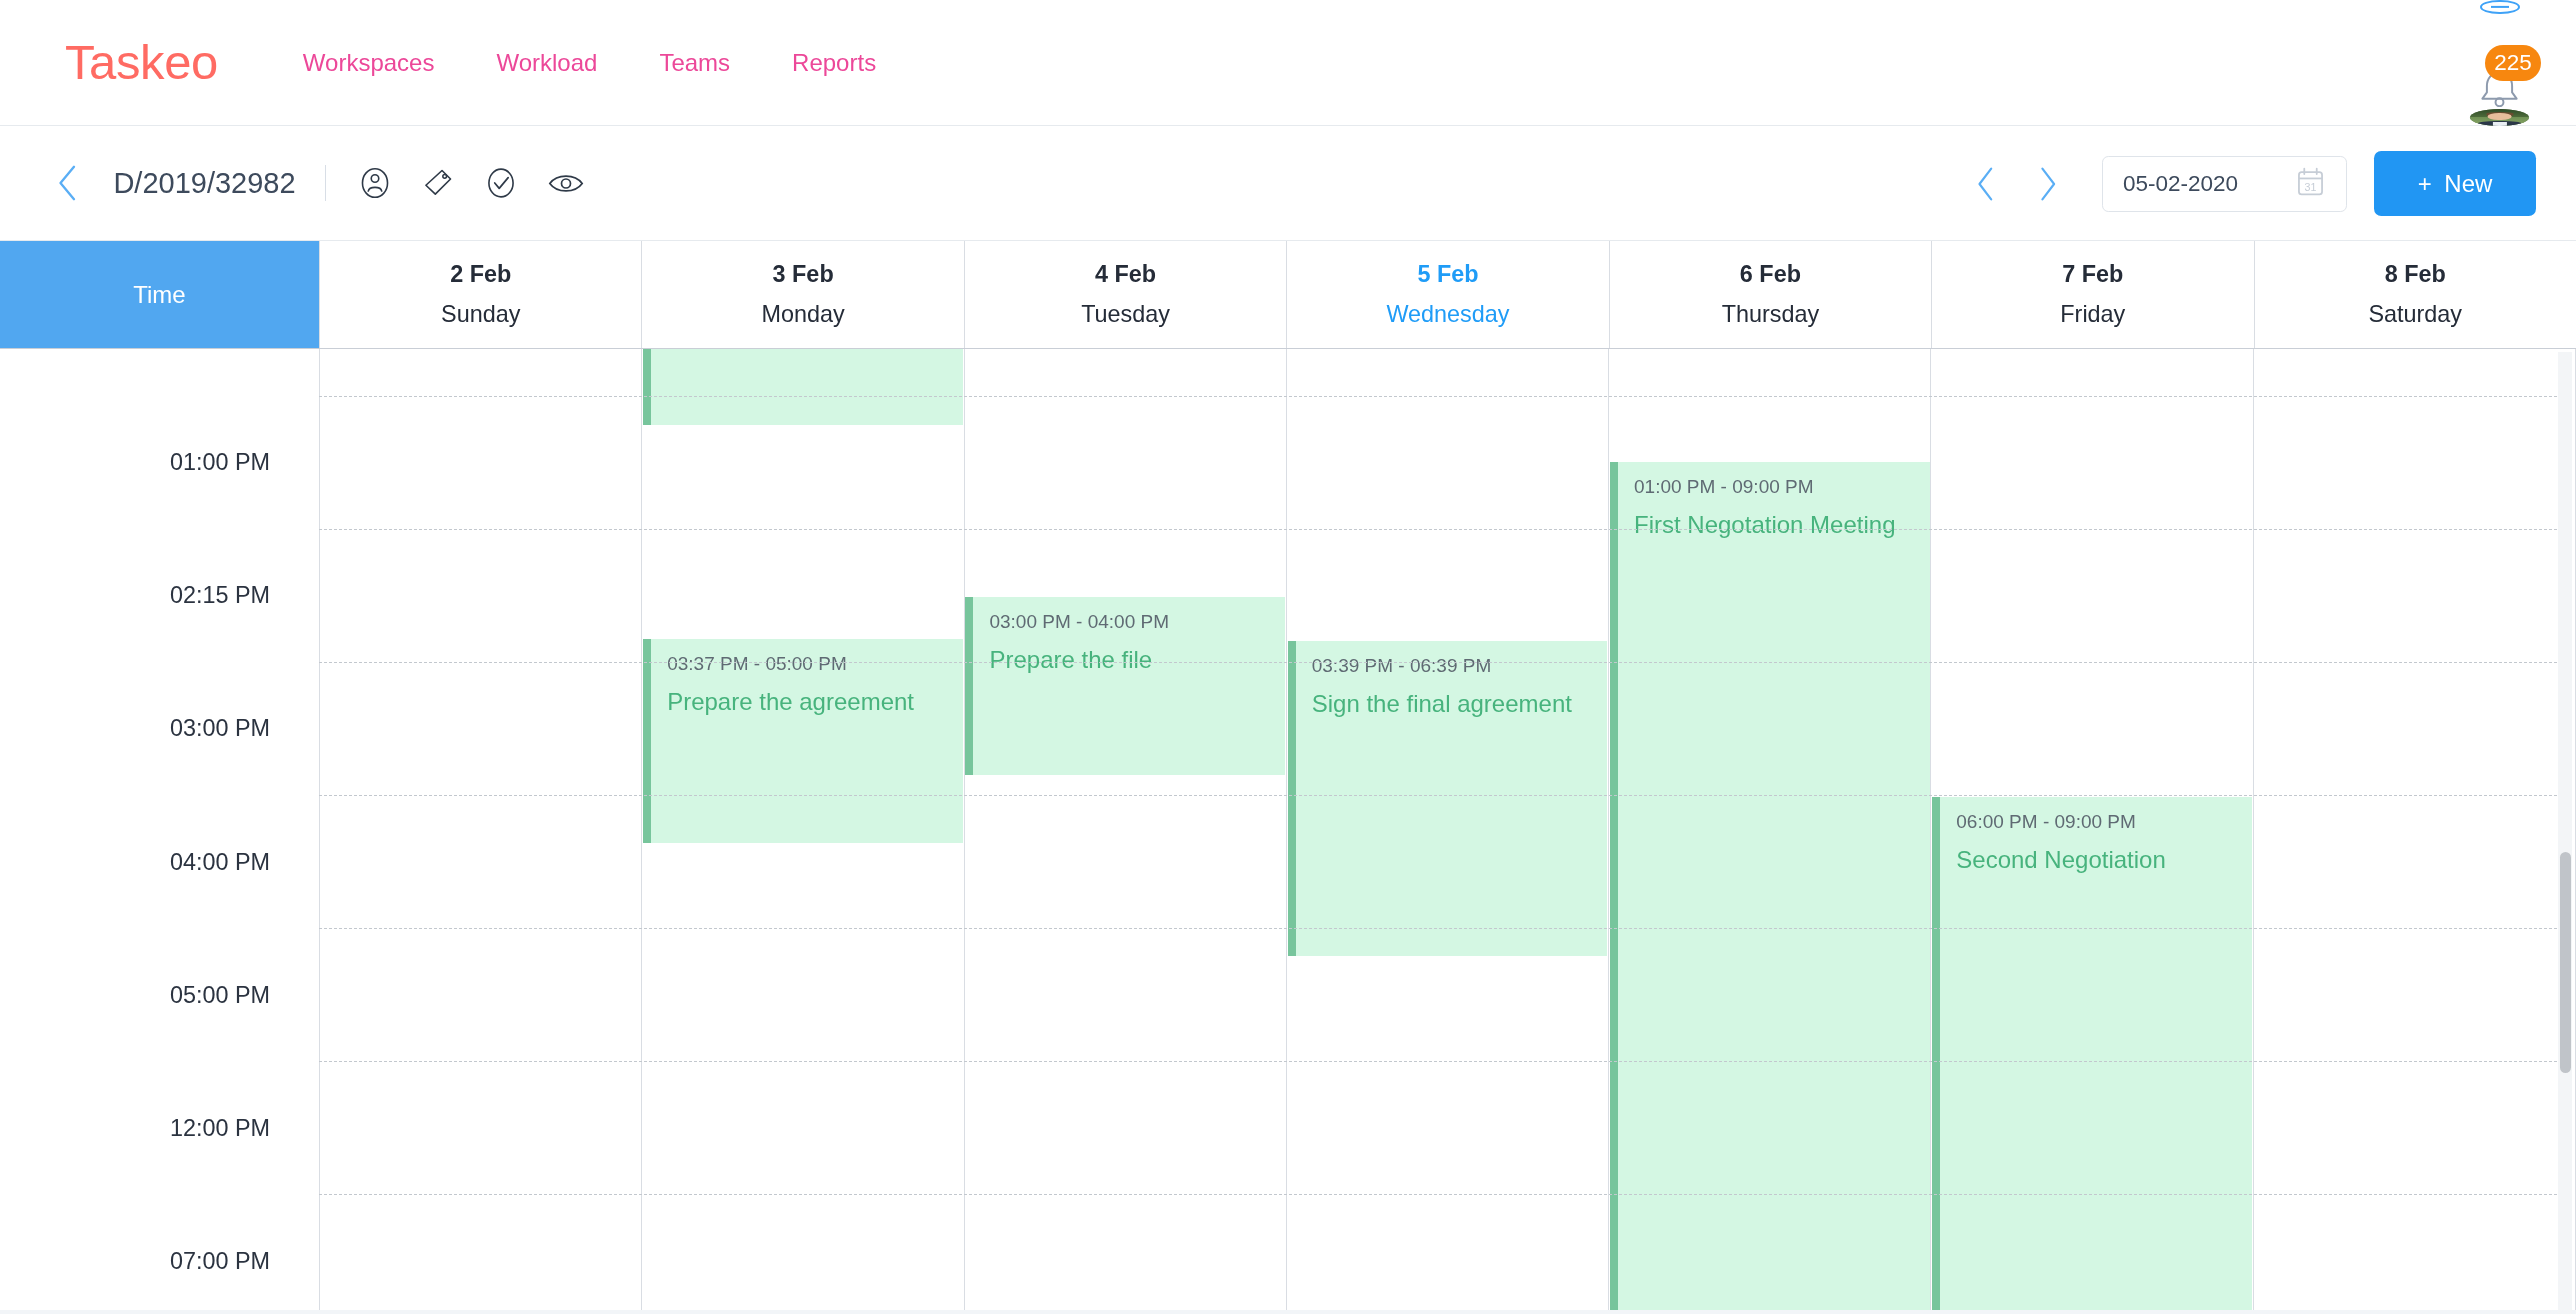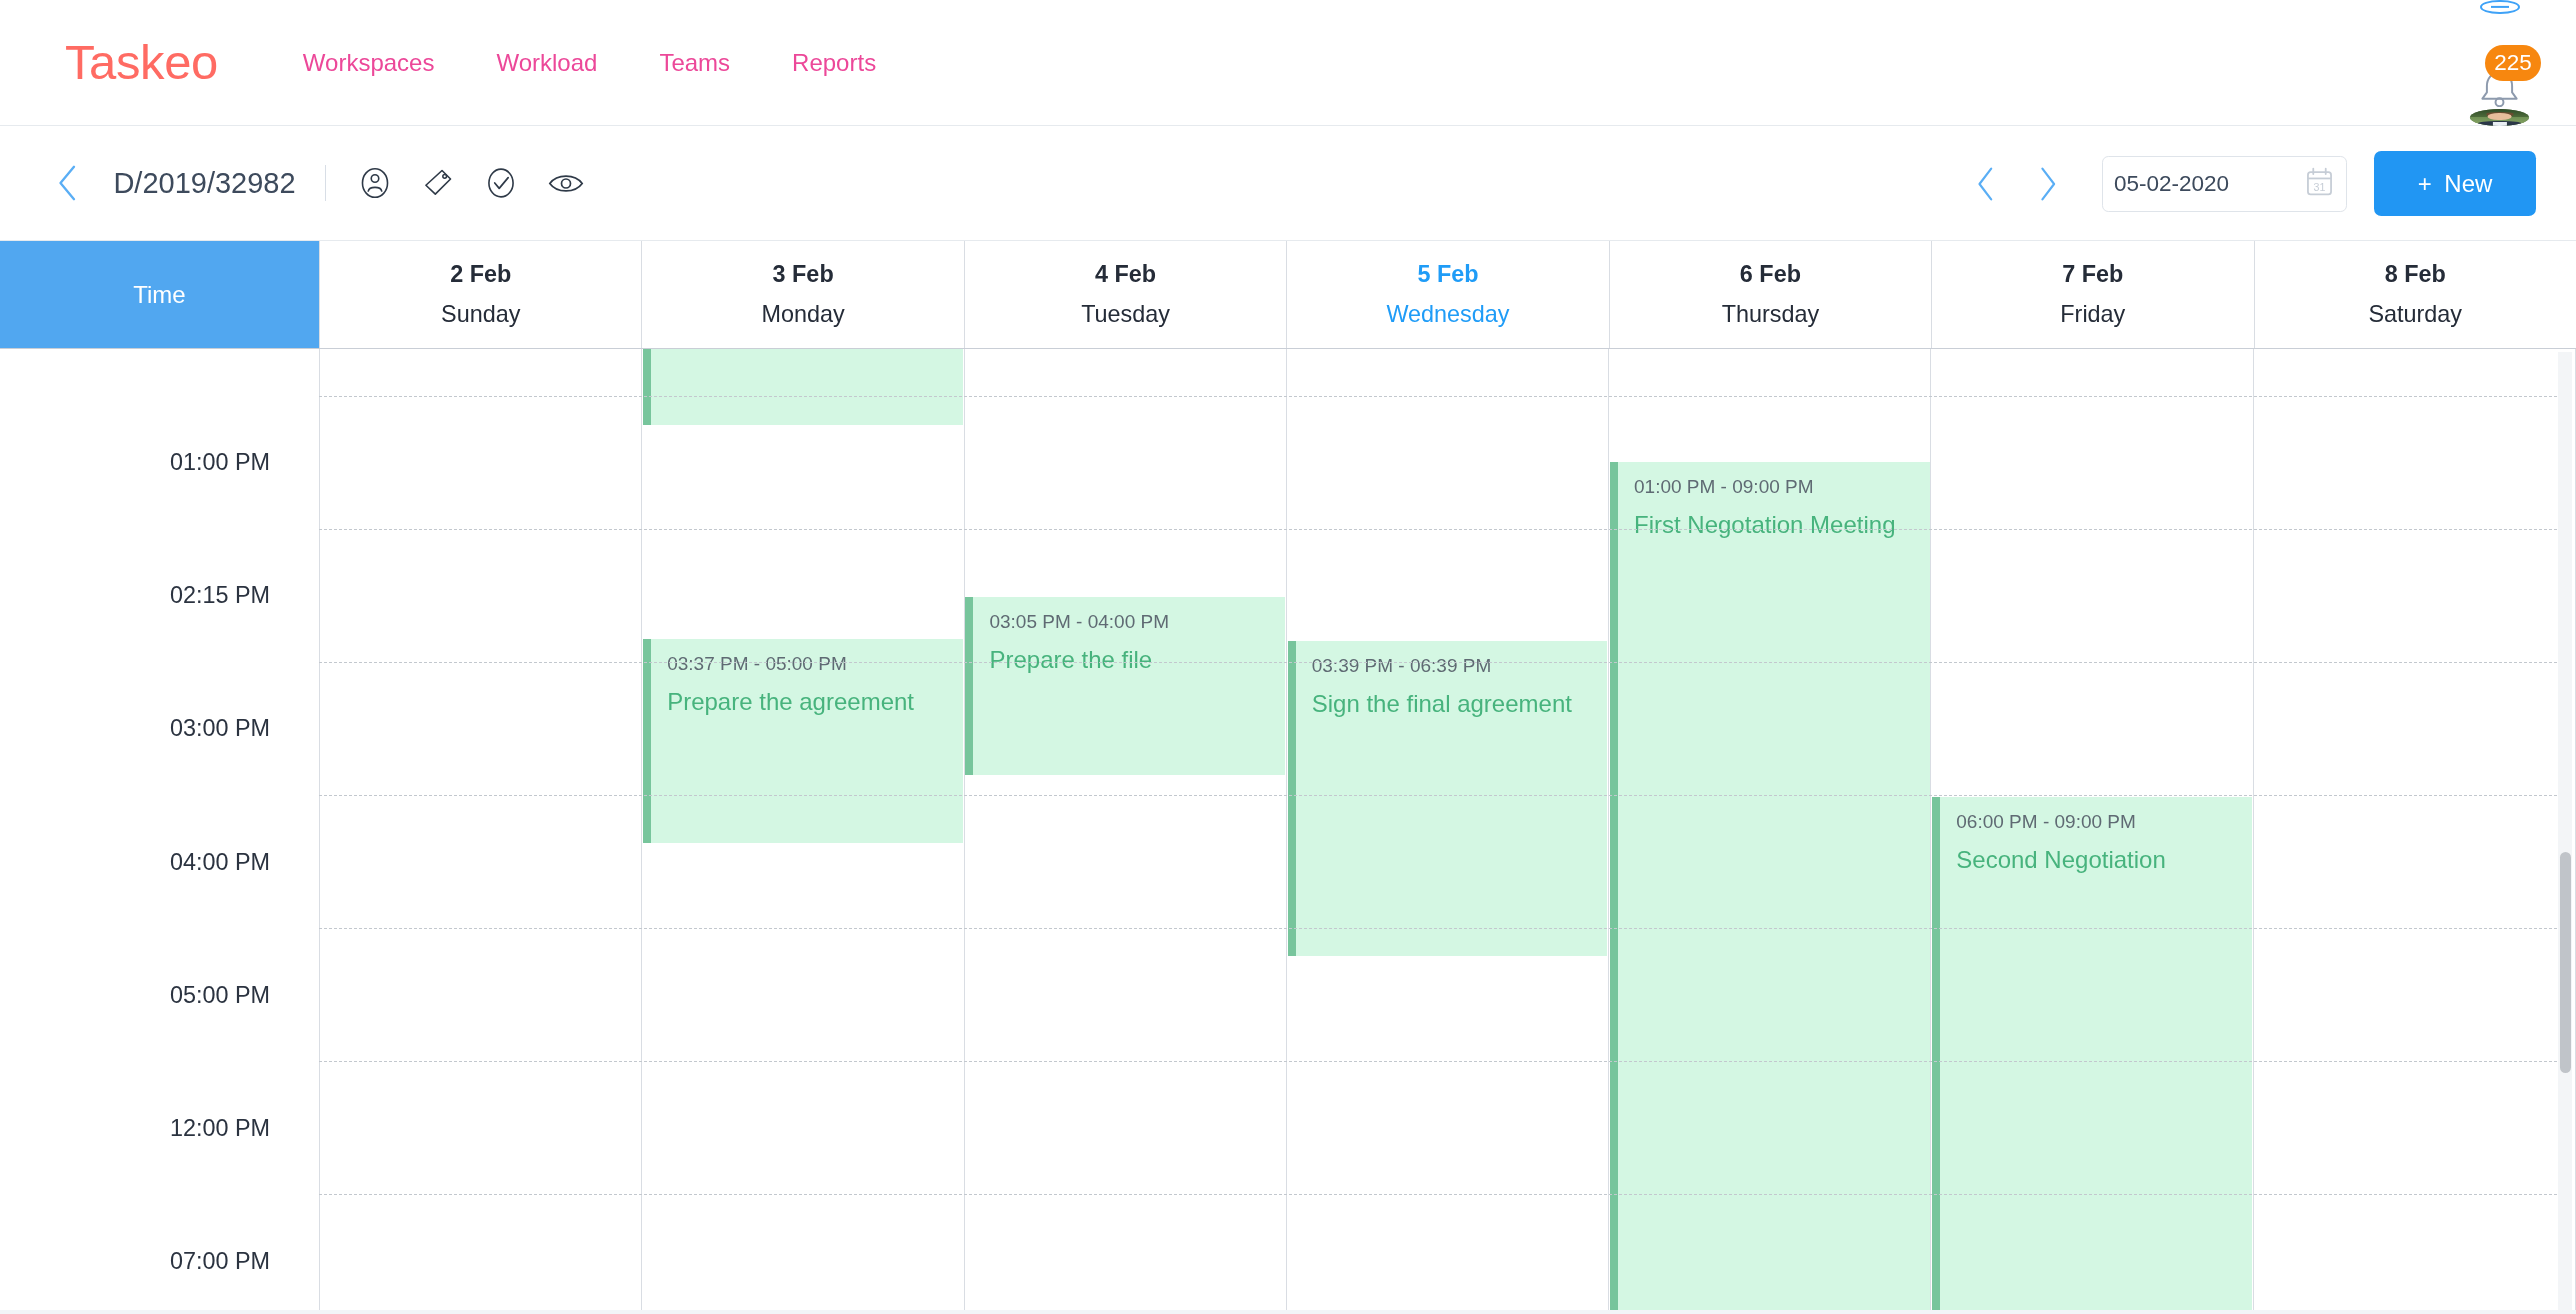--- a/index.html
+++ b/index.html
@@ -133,21 +133,21 @@
     right: 40px; top: 0; height: 115px;
     display: flex; align-items: center; gap: 0;
   }
   .nav-arrow { padding: 0 20px; cursor: pointer; display:flex; }
   #date-box {
     margin-left: 23.4px;
     width: 245px; height: 56px;
     border: 1.3px solid #dfe4ea;
     border-radius: 6.3px;
     display: flex; align-items: center;
-    padding: 0 11px;
+    padding: 0 20px;
     cursor: pointer;
     background: #fff;
   }
   #date-text { font-size: 22.5px; color: #3d4a5c; flex: 1; }
   #new-btn {
     margin-left: 27px;
     width: 162px; height: 65px;
     background: #2196f3;
     border-radius: 7.2px;
     color: #fff;
@@ -424,21 +424,21 @@
           <div class="daycol"></div>
           <div class="daycol">
             <div class="event" style="top: 0px; height: 76px;"></div>
             <div class="event" style="top: 290px; height: 204px;">
               <div class="etime">03:37 PM - 05:00 PM</div>
               <div class="etitle">Prepare the agreement</div>
             </div>
           </div>
           <div class="daycol">
             <div class="event" style="top: 248px; height: 178px;">
-              <div class="etime">03:05 PM - 04:00 PM</div>
+              <div class="etime">03:00 PM - 04:00 PM</div>
               <div class="etitle">Prepare the file</div>
             </div>
           </div>
           <div class="daycol">
             <div class="event" style="top: 292px; height: 315px;">
               <div class="etime">03:39 PM - 06:39 PM</div>
               <div class="etitle">Sign the final agreement</div>
             </div>
           </div>
           <div class="daycol">

